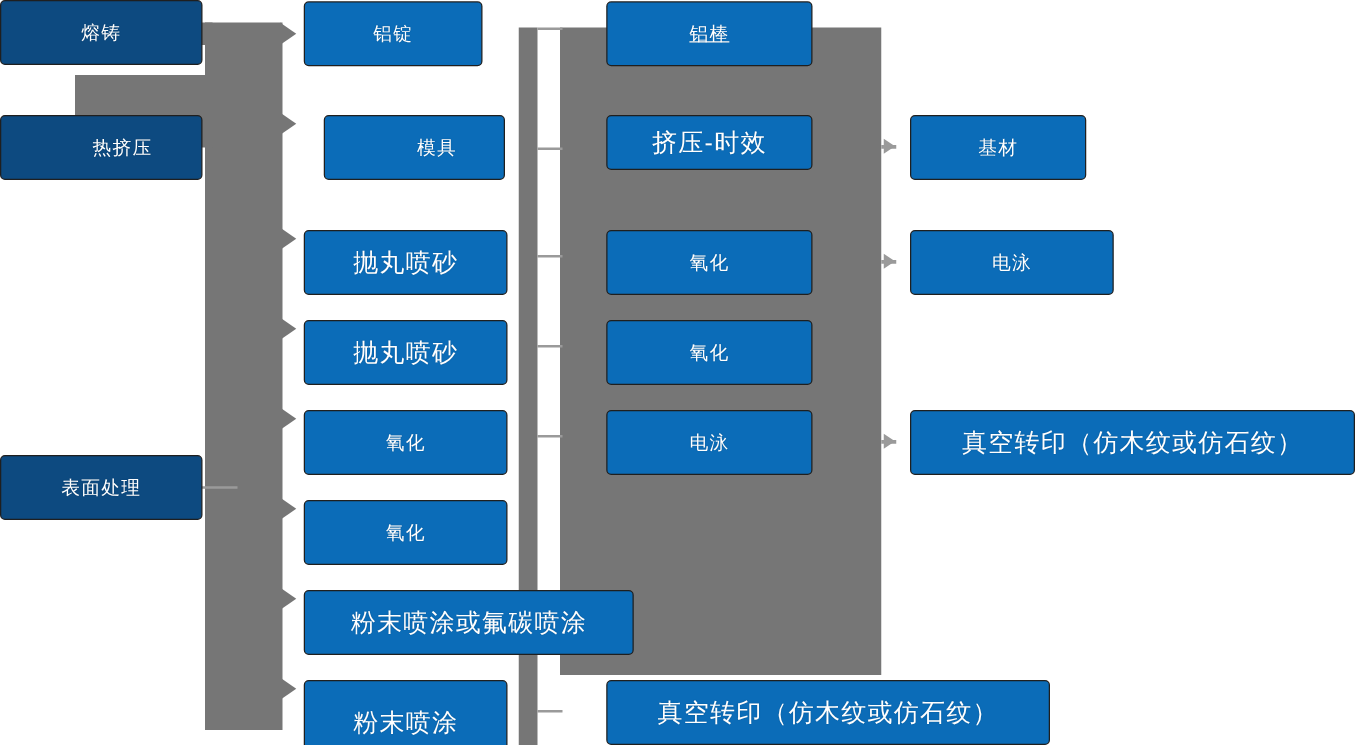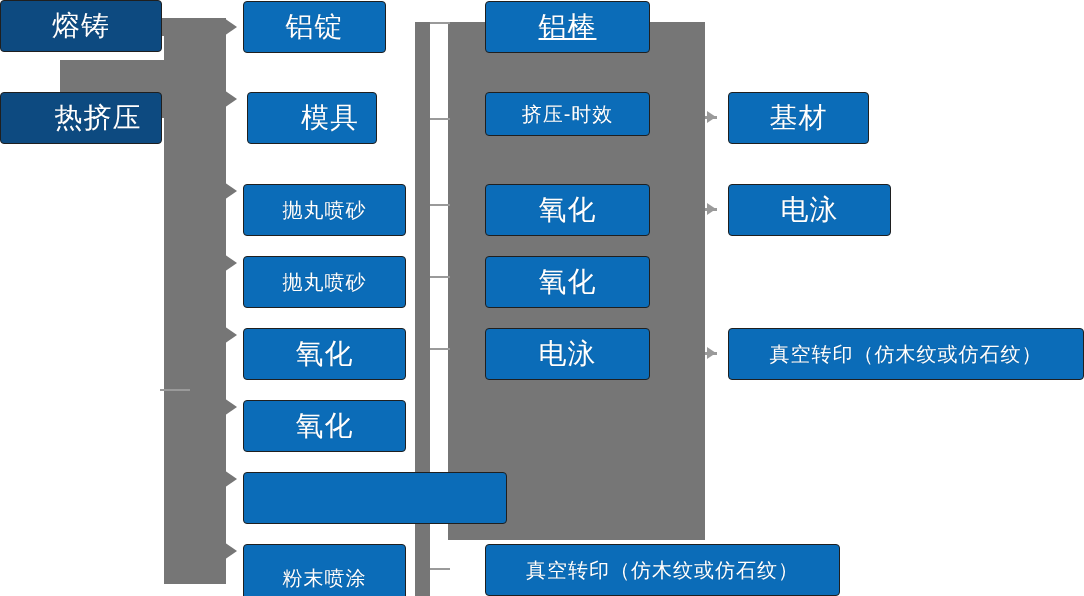--- a/index.html
+++ b/index.html
@@ -35,21 +35,21 @@
     text-shadow:0 0 1px rgba(0,0,0,.25);
   }
   .node.dark{background:#0d4a80;}
   .node.mid{background:#0b6cb8;}
   .node .shadow-under{
     position:absolute;left:6px;right:-4px;top:4px;bottom:-4px;
     background:rgba(0,0,0,0.30);
     border-radius:4px;z-index:-1;
   }
   .node-label{position:relative;z-index:2;}
-  .s28{font-size:28px;}
+  .s28{font-size:15px;}
   .s26{font-size:20px;}
 </style>
 </head>
 <body>
 
 <div id="stage">
 
   <div class="gray" style="left:164px;top:18px;width:62px;height:566px;"></div>
   <div class="gray" style="left:60px;top:18px;width:110px;height:18px;"></div>
   <div class="gray" style="left:60px;top:60px;width:110px;height:58px;"></div>
@@ -87,27 +87,31 @@
   <div class="node dark s28" style="left:0px;top:0px;width:162px;height:52px;">
     <span class="shadow-under"></span>
     <span class="node-label">熔铸</span>
   </div>
 
   <div class="node dark s28" style="left:0px;top:92px;width:162px;height:52px;padding-left:34px;">
     <span class="shadow-under"></span>
     <span class="node-label">热挤压</span>
   </div>
 
+  <div class="node dark s28" style="left:0px;top:364px;width:162px;height:52px;">
+    <span class="shadow-under"></span>
+    <span class="node-label">表面处理</span>
+  </div>
 
   <div class="node mid s28" style="left:243px;top:1px;width:143px;height:52px;">
     <span class="shadow-under"></span>
     <span class="node-label">铝锭</span>
   </div>
 
-  <div class="node mid s28" style="left:247px;top:92px;width:130px;height:52px;padding-left:36px;">
+  <div class="node mid s28" style="left:259px;top:92px;width:145px;height:52px;padding-left:36px;">
     <span class="shadow-under"></span>
     <span class="node-label">模具</span>
   </div>
 
   <div class="node mid s26" style="left:243px;top:184px;width:163px;height:52px;">
     <span class="shadow-under"></span>
     <span class="node-label">抛丸喷砂</span>
   </div>
 
   <div class="node mid s26" style="left:243px;top:256px;width:163px;height:52px;">
@@ -120,20 +124,21 @@
     <span class="node-label">氧化</span>
   </div>
 
   <div class="node mid s28" style="left:243px;top:400px;width:163px;height:52px;">
     <span class="shadow-under"></span>
     <span class="node-label">氧化</span>
   </div>
 
   <div class="node mid s26" style="left:243px;top:472px;width:264px;height:52px;">
     <span class="shadow-under"></span>
+    <span class="node-label">粉末喷涂或氟碳喷涂</span>
   </div>
 
   <div class="node mid s26" style="left:243px;top:544px;width:163px;height:68px;">
     <span class="shadow-under"></span>
     <span class="node-label">粉末喷涂</span>
   </div>
 
   <div class="node mid s28" style="left:485px;top:1px;width:165px;height:52px;text-decoration:underline;">
     <span class="shadow-under"></span>
     <span class="node-label">铝棒</span>

